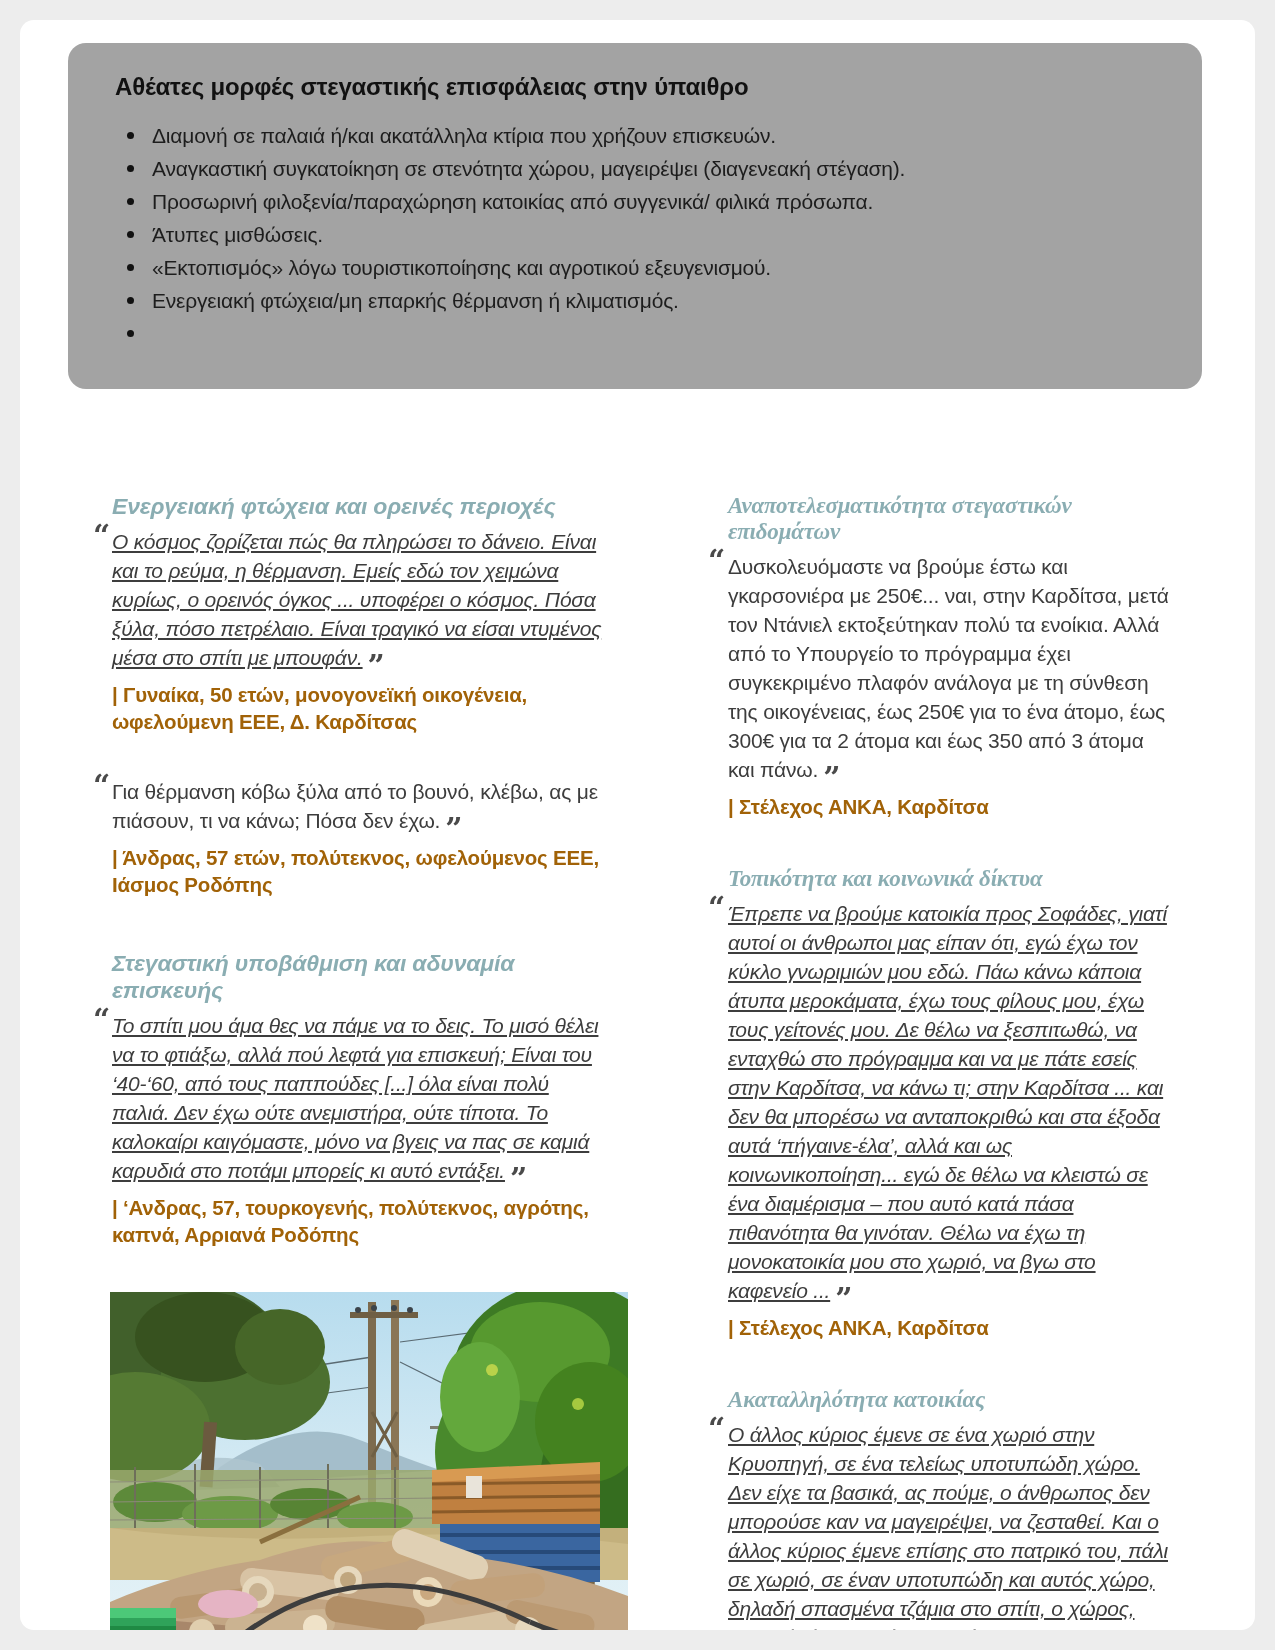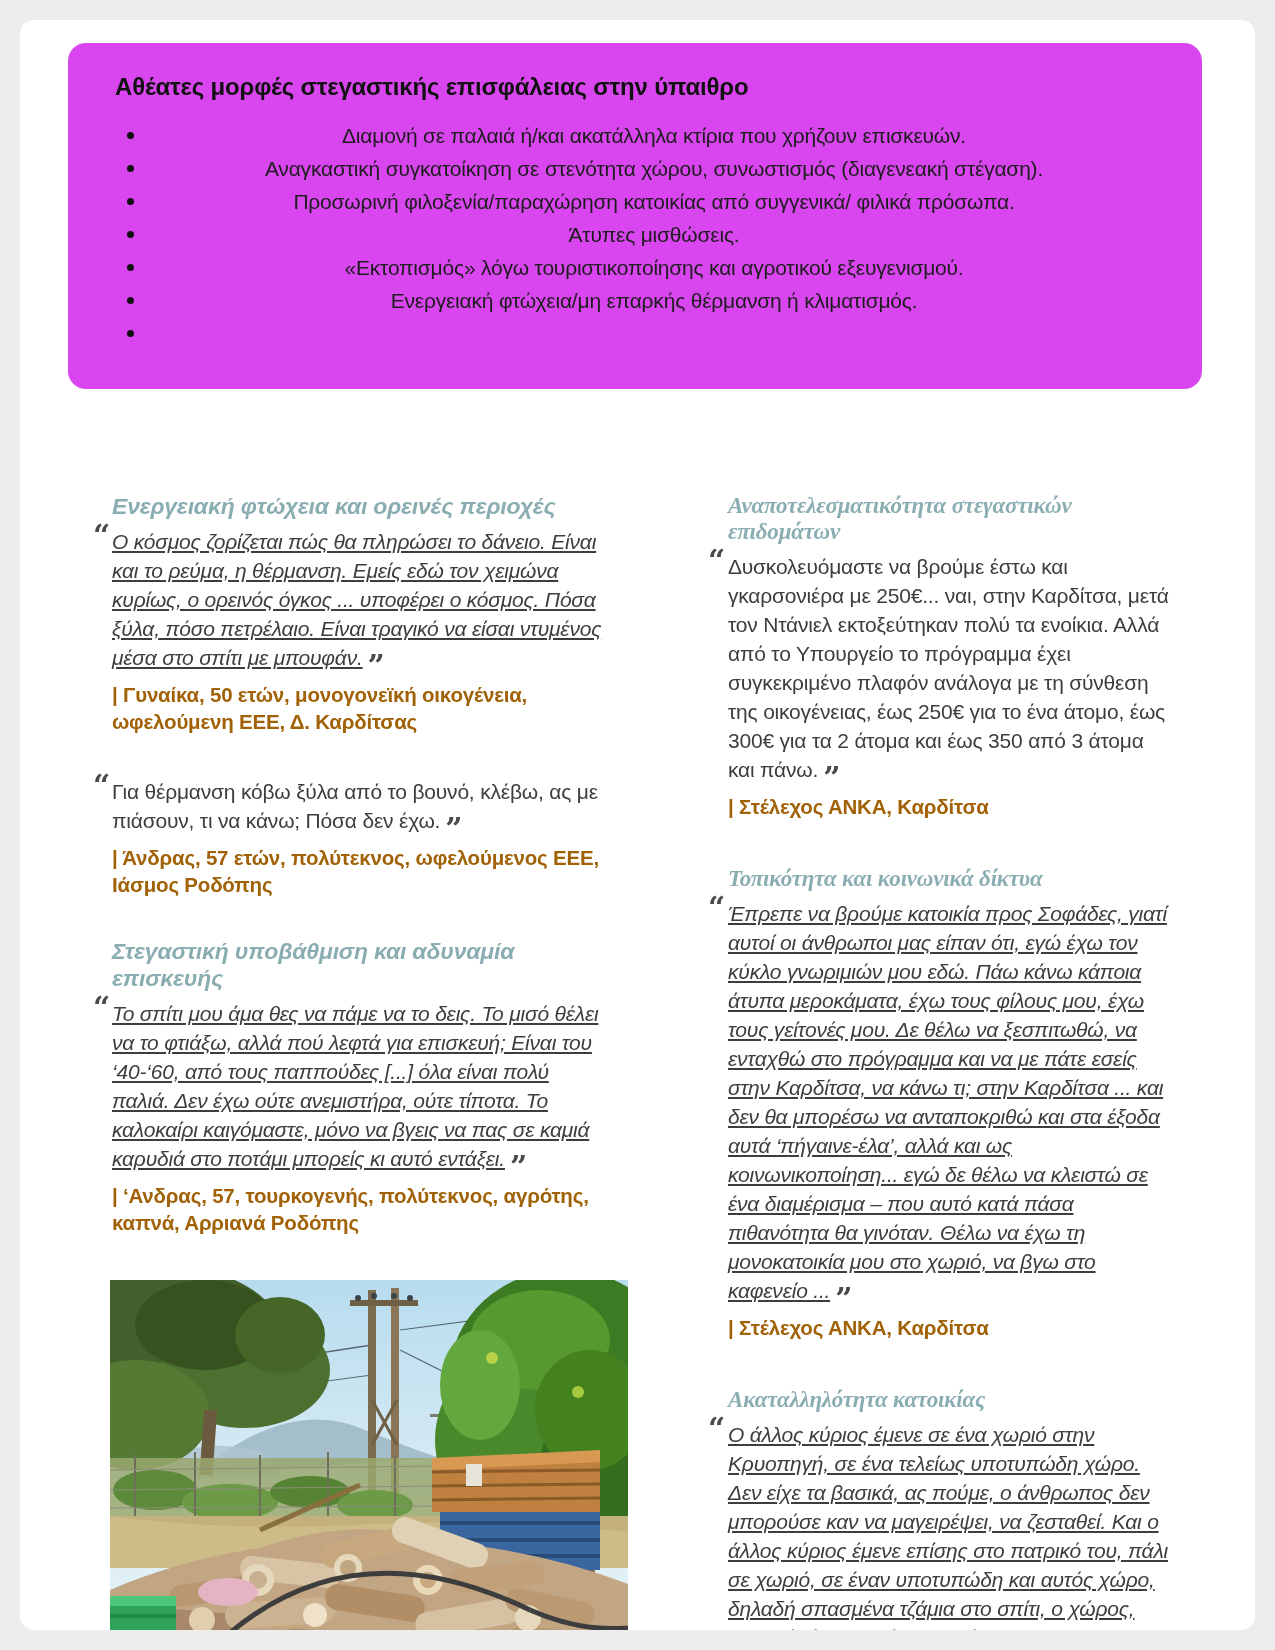--- a/index.html
+++ b/index.html
@@ -13,30 +13,30 @@
   .page{
     position:absolute;left:20px;top:20px;
     width:1235px;height:1610px;
     background:#ffffff;border-radius:14px;
     overflow:hidden;
   }
   
   .hl-box{
     position:absolute;left:48px;top:23px;
     width:1134px;height:346px;
-    background:#d946ef;border-radius:18px;
+    background:#a3a3a3;border-radius:18px;
     box-sizing:border-box;
     padding:30px 46px 24px 47px;
   }
   .hl-title{
     margin:0 0 18px 0;
     font-size:24px;font-weight:bold;color:#111;
     letter-spacing:-0.2px;
   }
-  .hl-list{list-style:none;margin:0;padding:0;text-align:center;}
+  .hl-list{list-style:none;margin:0;padding:0;}
   .hl-list li{
     position:relative;
     padding-left:37px;
     font-size:21px;line-height:33px;
     color:#1d1d1d;letter-spacing:-0.2px;
   }
   .hl-list li .dot{
     position:absolute;left:12px;top:13px;
     width:7px;height:7px;border-radius:50%;
     background:#111;
@@ -84,21 +84,21 @@
     transform:translateY(11px);
     margin-left:5px;
   }
   .attr{
     margin:9px 0 0 0;
     font-size:20.5px;line-height:27px;
     font-weight:bold;color:#a16207;
     letter-spacing:-0.2px;
   }
   .sect{margin-bottom:10px;margin-top:48px;}
-  .col-left .sect-2{margin-top:40px;}
+  .col-left .sect-2{margin-top:52px;}
   .col-right .sect{margin-bottom:0;}
   .col-right .sect-2{margin-top:46px;}
   .col-right .sect-3{margin-top:46px;}
   
   .photo-figure{margin:44px 0 0 0;padding-left:18px;}
   .photo{
     width:518px;height:382px;
     overflow:hidden;background:#cfe4ee;
   }
   .photo svg{display:block;width:518px;height:382px;}
@@ -111,21 +111,21 @@
 </style>
 </head>
 <body>
 
 <div class="page">
 
   <section class="hl-box">
     <h2 class="hl-title">Αθέατες μορφές στεγαστικής επισφάλειας στην ύπαιθρο</h2>
     <ul class="hl-list">
       <li><span class="dot"></span><span>Διαμονή σε παλαιά ή/και ακατάλληλα κτίρια που χρήζουν επισκευών.</span></li>
-      <li><span class="dot"></span><span>Αναγκαστική συγκατοίκηση σε  στενότητα χώρου, συνωστισμός (διαγενεακή στέγαση).</span></li>
+      <li><span class="dot"></span><span>Αναγκαστική συγκατοίκηση σε  στενότητα χώρου, μαγειρέψει (διαγενεακή στέγαση).</span></li>
       <li><span class="dot"></span><span>Προσωρινή φιλοξενία/παραχώρηση κατοικίας από συγγενικά/ φιλικά πρόσωπα.</span></li>
       <li><span class="dot"></span><span>Άτυπες μισθώσεις.</span></li>
       <li><span class="dot"></span><span>«Εκτοπισμός» λόγω τουριστικοποίησης και αγροτικού εξευγενισμού.</span></li>
       <li><span class="dot"></span><span>Ενεργειακή φτώχεια/μη επαρκής θέρμανση ή κλιματισμός.</span></li>
       <li><span class="dot"></span></li>
     </ul>
   </section>
 
   <div class="columns">
 

